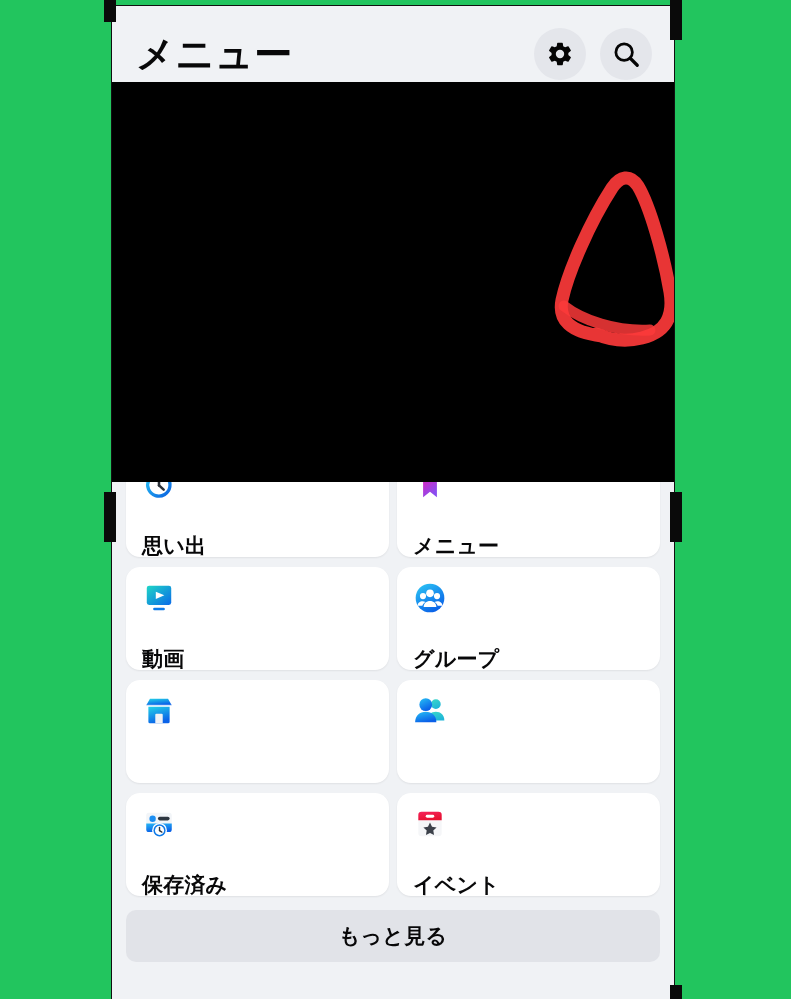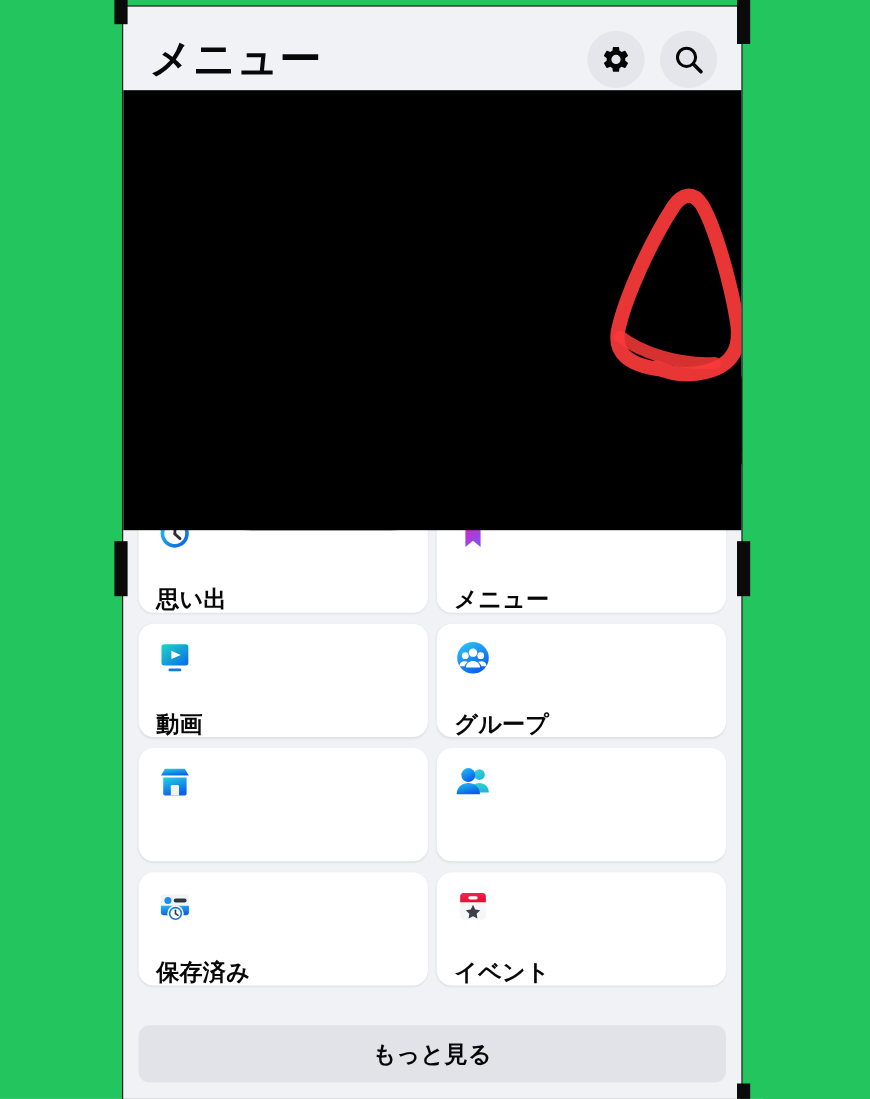--- a/index.html
+++ b/index.html
@@ -188,21 +188,20 @@
     display: flex;
     align-items: center;
     justify-content: center;
     font-size: 21px;
     font-weight: 700;
     color: #080809;
     border: none;
     width: 100%;
     font-family: inherit;
     letter-spacing: 0.3px;
-    margin-top: 22px;
   }
 </style>
 </head>
 <body>
 
 <div id="canvas">
 
   <div class="edge-bar tl"></div>
   <div class="edge-bar tr"></div>
   <div class="edge-bar ml"></div>

